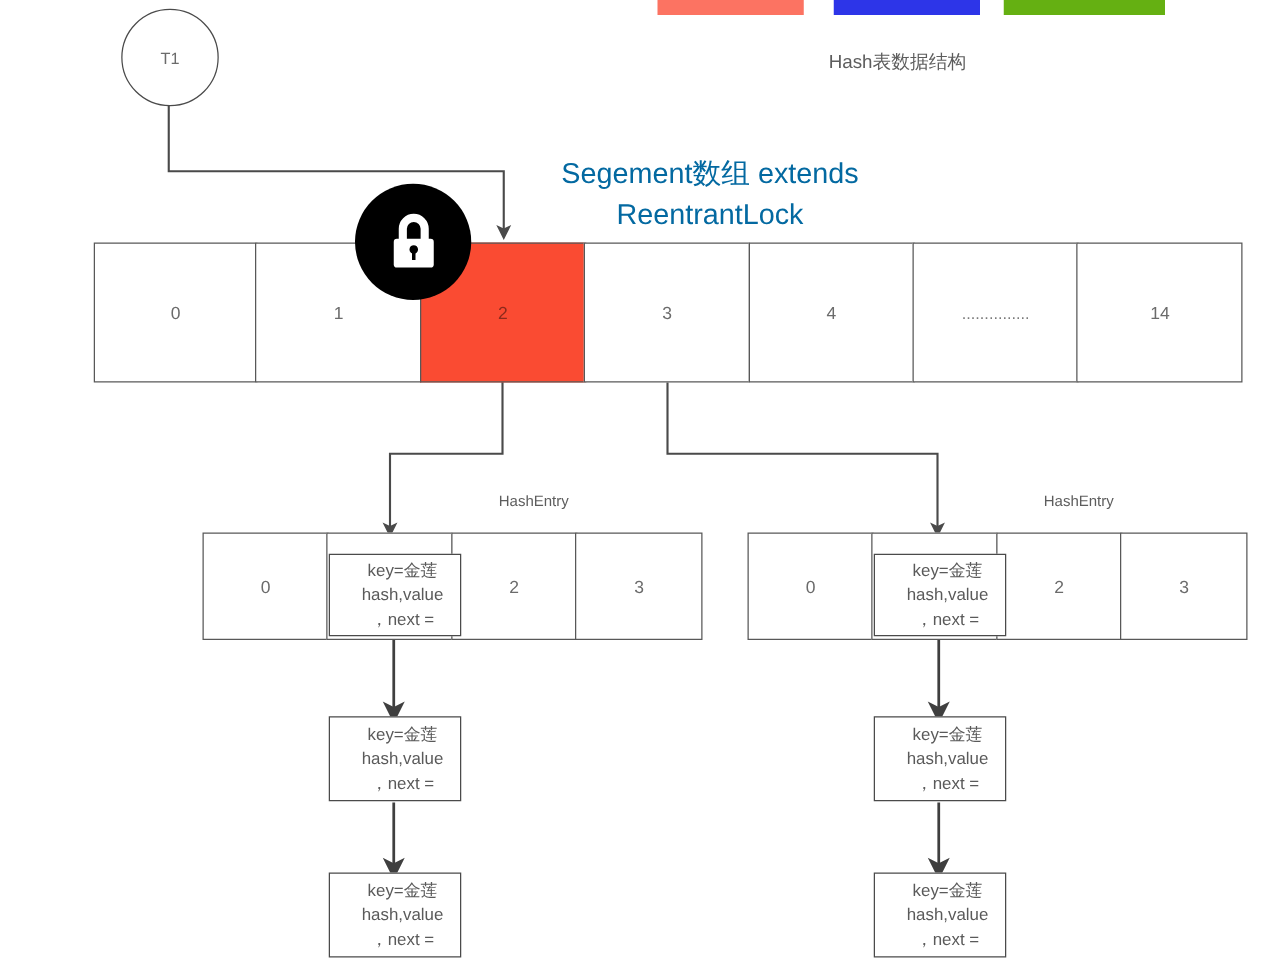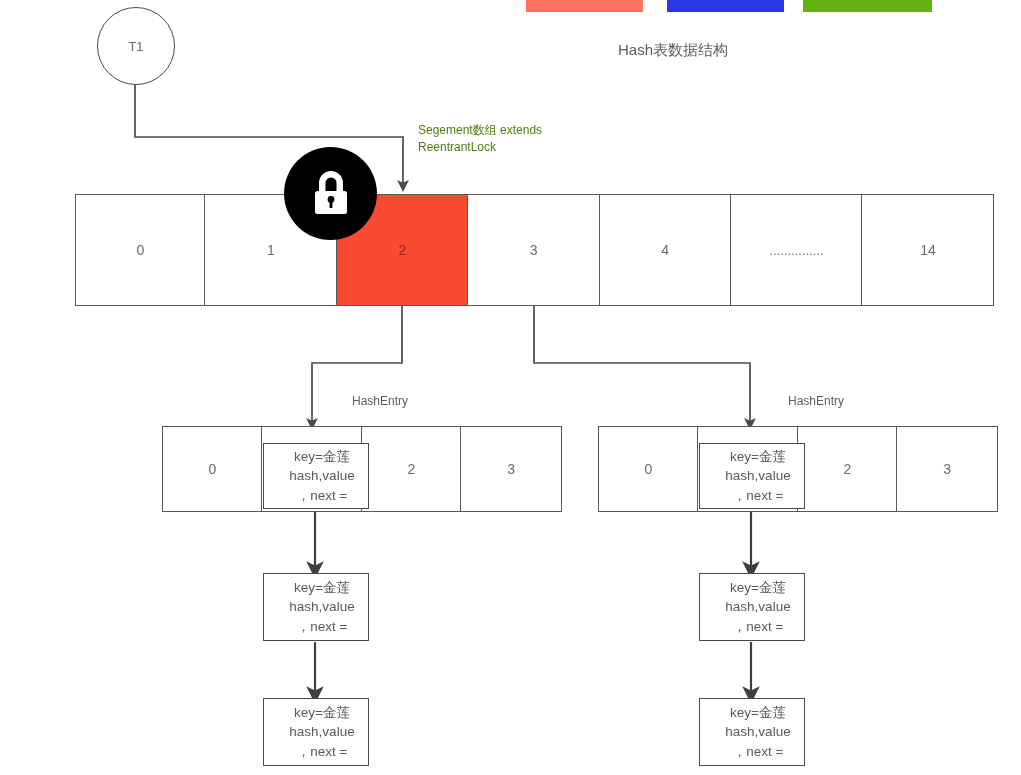--- a/index.html
+++ b/index.html
@@ -25,24 +25,25 @@
   
   .topbar { position: absolute; top: -14px; height: 26px; }
 
   
   .lbl {
     position: absolute;
     color: #5a5a5a;
     font-size: 15px;
     line-height: 1.35;
     white-space: pre;
+    text-align: center;
   }
   .lbl-title {
-    font-size: 12px;
-    color: #4d7c0f;
+    font-size: 23px;
+    color: #0369a1;
     line-height: 1.45;
   }
   .lbl-hashtable { font-size: 15px; color: #5d5d5d; }
   .lbl-hashentry { font-size: 12px; color: #5d5d5d; }
 
   
   .thread-circle {
     position: absolute;
     border: 1.6px solid #4a4a4a;
     border-radius: 50%;

